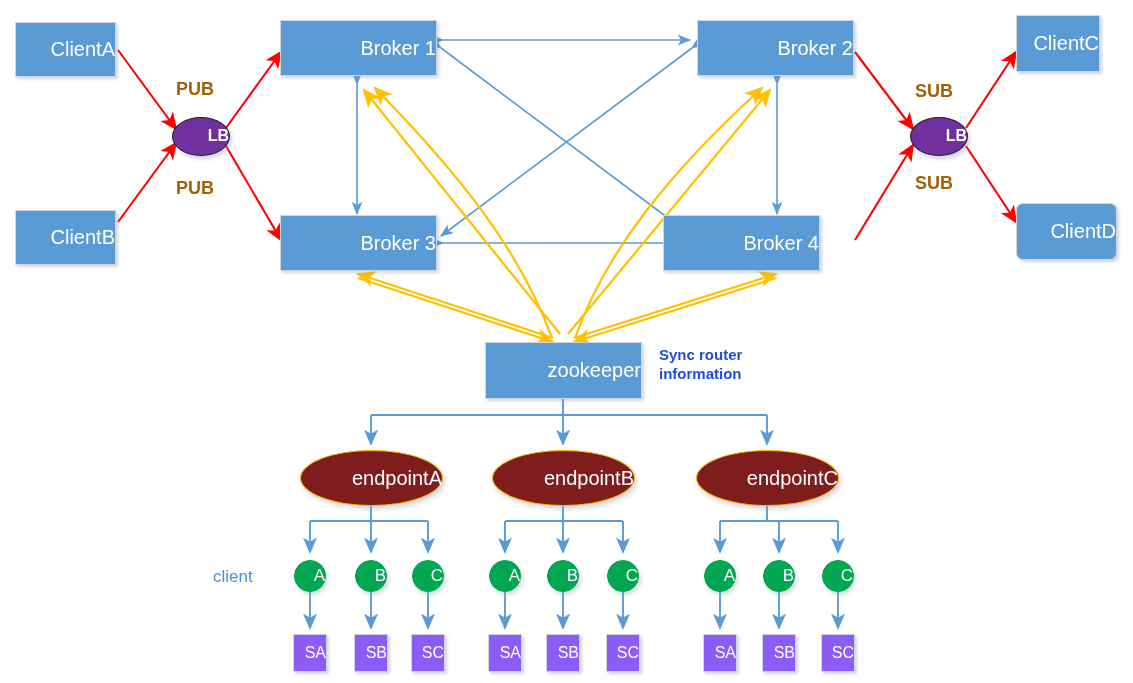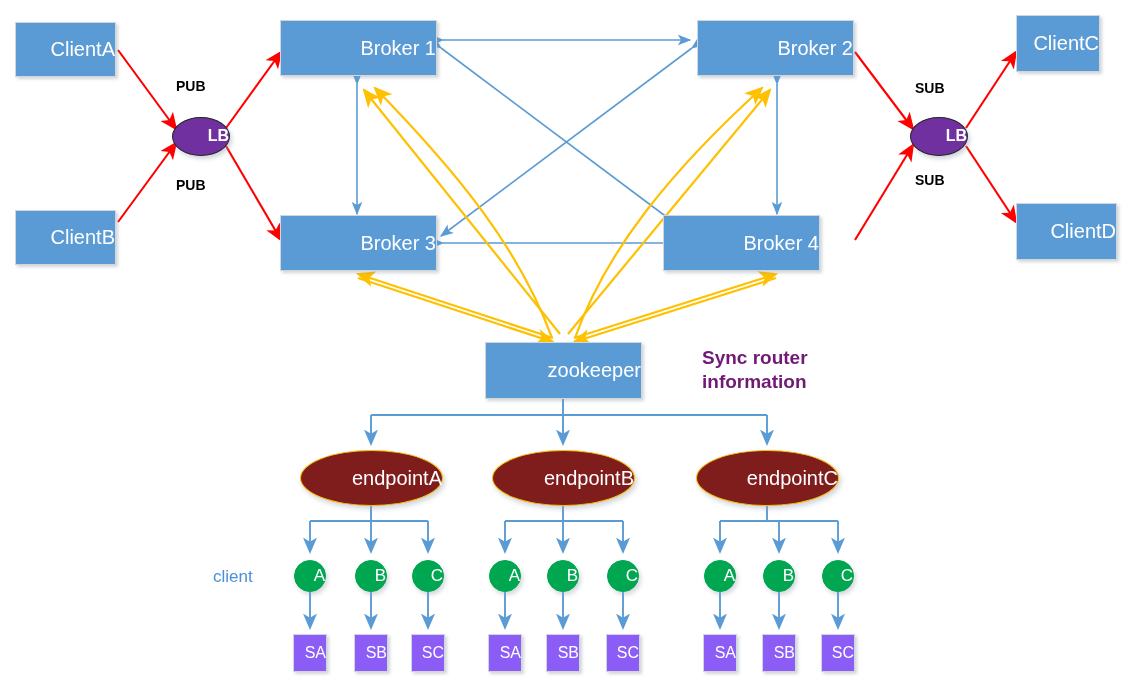--- a/index.html
+++ b/index.html
@@ -66,31 +66,30 @@
   }
   .circle-client {
     background: #00A650;
     border: 1px solid #00A650;
     border-radius: 50%;
     font-size: 17px;
     box-shadow: 2px 3px 4px rgba(150,160,175,0.40);
   }
   .label {
     position: absolute;
-    color: #000000;
-    font-size: 14px;
+    color: #a16207;
+    font-size: 18px;
     font-weight: bold;
     white-space: nowrap;
     line-height: 1.25;
   }
   .label-sync {
-    color: #701a75;
-    font-size: 19px;
+    color: #1d4ed8;
+    font-size: 15px;
     font-weight: bold;
-    margin-left: 43px;
   }
   .label-client {
     color: #4A90D9;
     font-size: 17px;
     font-weight: normal;
   }
 </style>
 </head>
 <body>
 
@@ -250,21 +249,21 @@
   <div class="node ellipse-lb" style="left:910px; top:117px; width:58px; height:39px;">
     <span>LB</span>
   </div>
 
   <div class="label" style="left:915px; top:80px;">SUB</div>
   <div class="label" style="left:915px; top:172px;">SUB</div>
 
   <div class="node box" style="left:1016px; top:15px; width:84px; height:57px;">
     <span>ClientC</span>
   </div>
-  <div class="node box" style="left:1016px; top:203px; width:101px; height:57px;">
+  <div class="node box" style="left:1016px; top:203px; width:101px; height:57px;border-radius:7px;">
     <span>ClientD</span>
   </div>
 
   <div class="node box" style="left:485px; top:342px; width:157px; height:57px;">
     <span>zookeeper</span>
   </div>
 
   <div class="label label-sync" style="left:659px; top:346px;">
     <div>Sync router</div>
     <div>information</div>

